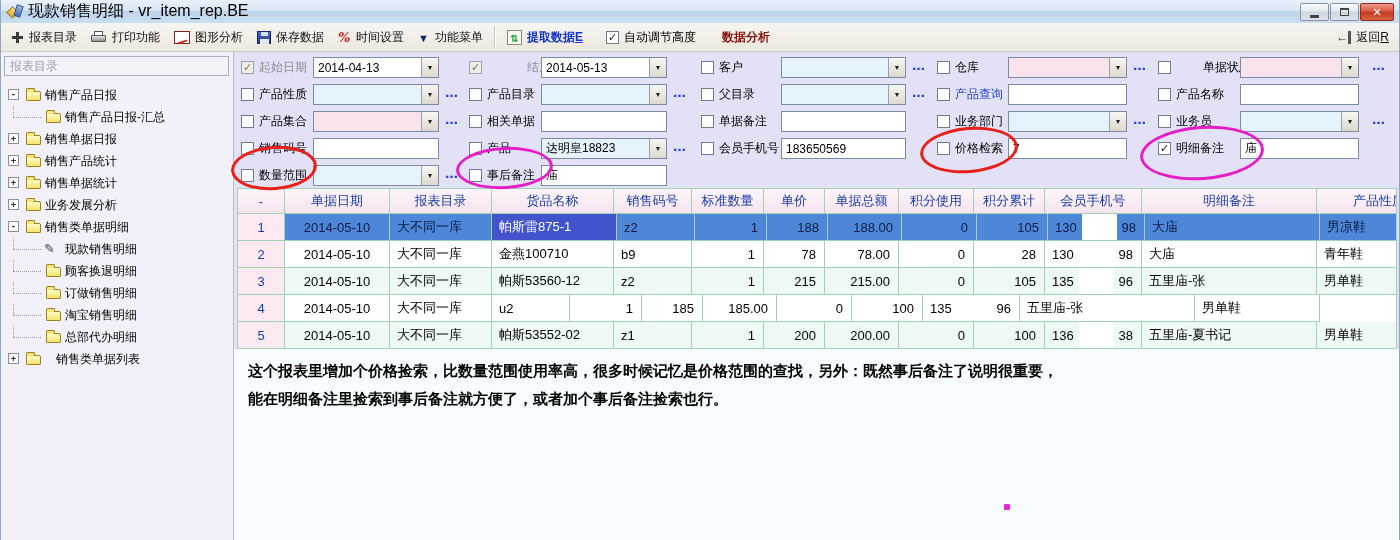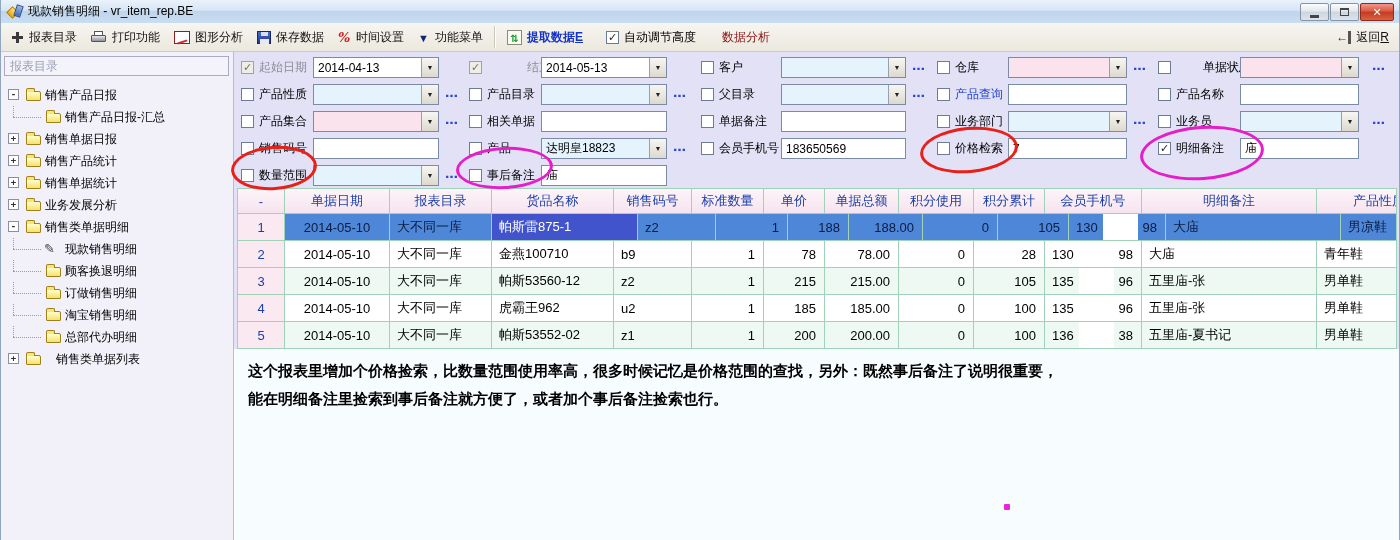--- a/index.html
+++ b/index.html
@@ -12,37 +12,37 @@
 
   
   #titlebar{position:absolute;left:0;top:0;right:0;height:23px;
     background:linear-gradient(#EAF2FB 0%,#D6E5F5 45%,#BFD5EC 50%,#CADEF1 100%);
     border-bottom:1px solid #99B5D3;display:flex;align-items:center;z-index:6;}
   .app-icon{position:relative;width:17px;height:15px;margin:0 5px 0 5px;}
   .app-icon::before{content:"";position:absolute;left:2px;top:4px;width:7px;height:7px;
     background:linear-gradient(#FFE27A,#E8A81A);transform:rotate(45deg);border:1px solid #A87808;}
   .app-icon::after{content:"";position:absolute;left:9px;top:1px;width:5px;height:10px;
     background:linear-gradient(#9AB8E8,#3E6CB8);transform:rotate(18deg);border:1px solid #2A4A88;}
-  .title-text{font-size:12px;color:#000;}
+  .title-text{font-size:16px;color:#000;}
   .win-btns{position:absolute;right:5px;top:3px;display:flex;gap:1px;}
   .wbtn{width:29px;height:18px;border:1px solid #8794A6;border-radius:2px;box-sizing:border-box;
     background:linear-gradient(#FBFCFD,#E3E8EF 45%,#CDD5E0 50%,#DDE3EB);
     display:flex;align-items:center;justify-content:center;color:#333;}
   .wbtn .min-glyph{width:9px;height:3px;background:#444;margin-top:8px;}
   .wbtn .max-glyph{width:9px;height:8px;border:1px solid #444;border-top-width:2px;box-sizing:border-box;}
   .wbtn.close{width:34px;background:linear-gradient(#F0988A,#DC5840 45%,#C23A22 50%,#D8633F);
     border-color:#93291B;color:#fff;font-weight:bold;font-size:11px;}
 
   
   #toolbar{position:absolute;left:0;top:23px;right:0;height:28px;
     background:linear-gradient(#F7F5F0,#EBE8DE);border-bottom:1px solid #CFCBBE;
     display:flex;align-items:center;padding:0 3px;z-index:6;}
   .tb-item{display:flex;align-items:center;gap:5px;padding:0 7px;font-size:12px;color:#111;height:24px;}
   .tb-blue .tb-label{color:#1634C8;font-weight:bold;}
-  .tb-danger{color:#8C1212;font-weight:normal;font-size:12px;margin-left:26px;}
+  .tb-danger{color:#8C1212;font-weight:bold;font-size:12px;margin-left:26px;}
   .tb-sep{width:1px;height:22px;background:#CBC7BA;border-right:1px solid #FFFFFF;margin:0 4px;}
   .tb-spacer{flex:1;}
   .tb-check{display:flex;align-items:center;gap:5px;margin-left:16px;font-size:12px;}
   .tb-check .cbx{width:13px;height:13px;border:1px solid #6E7B95;background:#fff;box-sizing:border-box;
     font:bold 11px/11px "DejaVu Sans",sans-serif;text-align:center;color:#222;}
   .tb-ic{display:inline-block;position:relative;}
   .plus-icon{width:13px;height:13px;}
   .plus-icon::before{content:"";position:absolute;left:5px;top:1px;width:3px;height:11px;background:#3A3A3A;}
   .plus-icon::after{content:"";position:absolute;left:1px;top:5px;width:11px;height:3px;background:#3A3A3A;}
   .printer-icon{width:16px;height:13px;}
@@ -276,21 +276,21 @@
         <div class="tcell al-c" style="width: 75px;">积分使用</div>
         <div class="tcell al-c" style="width: 71px;">积分累计</div>
         <div class="tcell al-c" style="width: 97px;">会员手机号</div>
         <div class="tcell al-c" style="width: 175px;">明细备注</div>
         <div class="tcell al-c" style="width: 125px;">产品性质</div>
       </div>
       <div class="trow sel">
         <div class="tcell al-c numcell" style="width: 47px;">1</div>
         <div class="tcell al-c" style="width: 105px;">2014-05-10</div>
         <div class="tcell al-l" style="width: 102px;">大不同一库</div>
-        <div class="tcell al-l focus" style="width: 146px;">帕斯雷875-1</div>
+        <div class="tcell al-l focus" style="width: 125px;">帕斯雷875-1</div>
         <div class="tcell al-l" style="width: 78px;">z2</div>
         <div class="tcell al-r" style="width: 72px;">1</div>
         <div class="tcell al-r" style="width: 61px;">188</div>
         <div class="tcell al-r" style="width: 74px;">188.00</div>
         <div class="tcell al-r" style="width: 75px;">0</div>
         <div class="tcell al-r" style="width: 71px;">105</div>
         <div class="tcell al-ph" style="width: 97px;">
           <span>130</span>
           <div class="redact"></div>
           <span>98</span>
@@ -333,21 +333,20 @@
           <div class="redact"></div>
           <span>96</span>
         </div>
         <div class="tcell al-l" style="width: 175px;">五里庙-张</div>
         <div class="tcell al-l" style="width: 125px;">男单鞋</div>
       </div>
       <div class="trow white">
         <div class="tcell al-c numcell" style="width: 47px;">4</div>
         <div class="tcell al-c" style="width: 105px;">2014-05-10</div>
         <div class="tcell al-l" style="width: 102px;">大不同一库</div>
-        <div class="tcell al-l" style="width: 122px;">虎霸王962</div>
         <div class="tcell al-l" style="width: 78px;">u2</div>
         <div class="tcell al-r" style="width: 72px;">1</div>
         <div class="tcell al-r" style="width: 61px;">185</div>
         <div class="tcell al-r" style="width: 74px;">185.00</div>
         <div class="tcell al-r" style="width: 75px;">0</div>
         <div class="tcell al-r" style="width: 71px;">100</div>
         <div class="tcell al-ph" style="width: 97px;">
           <span>135</span>
           <div class="redact"></div>
           <span>96</span>

